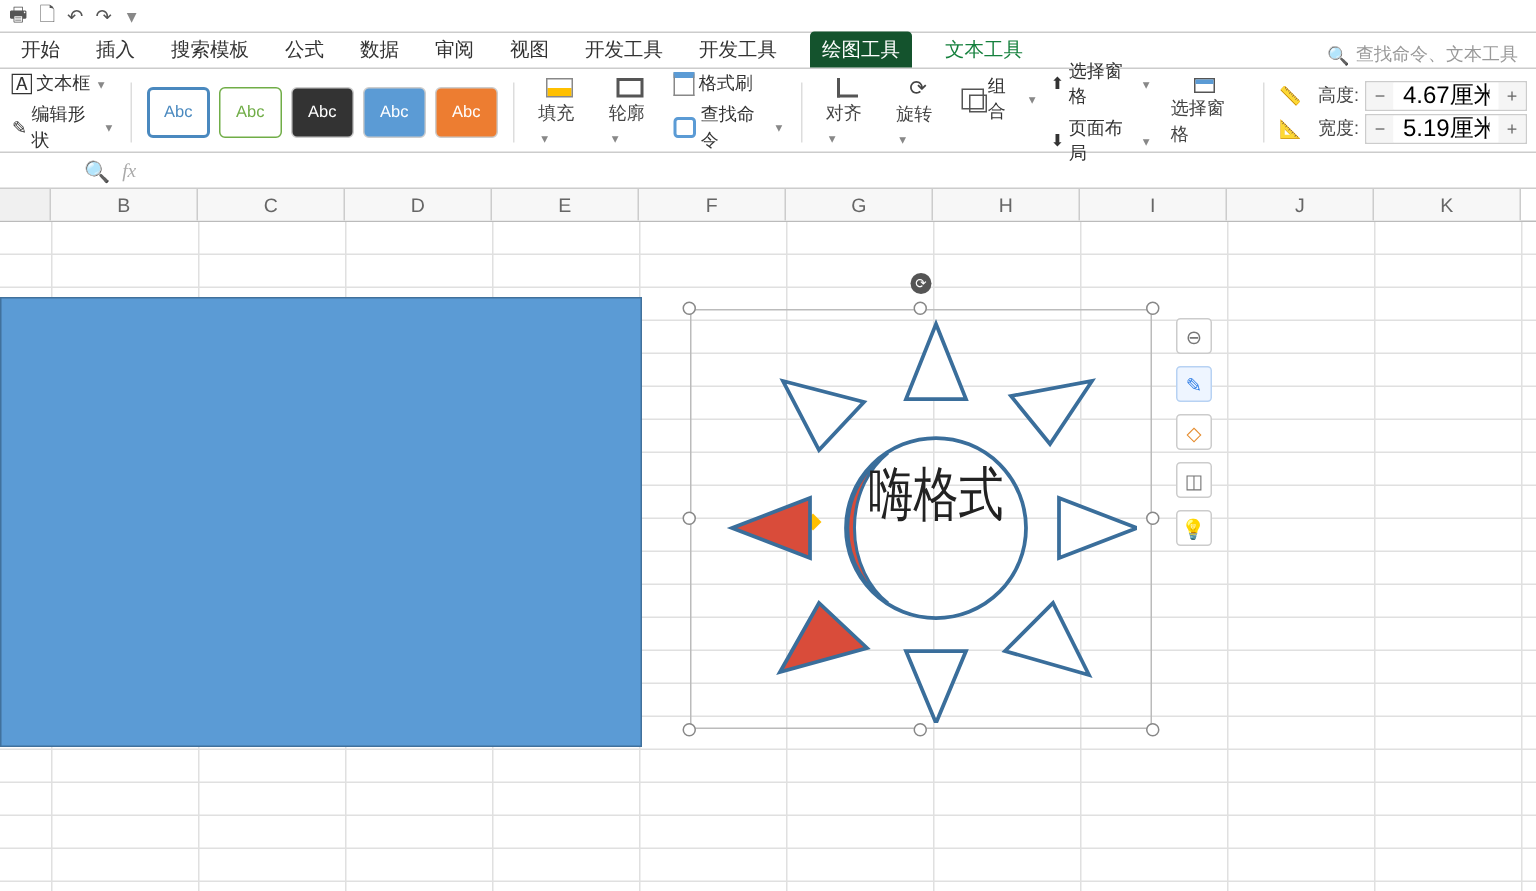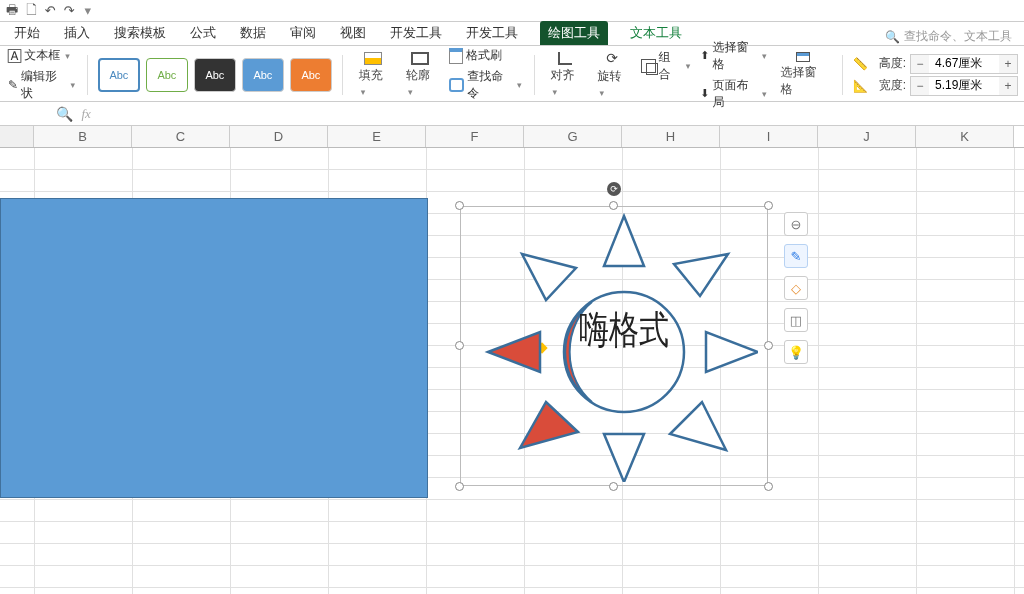--- a/index.html
+++ b/index.html
@@ -34,21 +34,21 @@
 
 .bigbtn { display: flex; flex-direction: column; align-items: center; justify-content: center; height: 46px; padding: 0 6px; cursor: pointer; font-size: 12px; color: #444; gap: 2px; }
 .bigbtn .icn { width: 18px; height: 18px; }
 .dd { font-size: 9px; color: #888; margin-left: 2px; }
 
 
 .dimrow { display: flex; align-items: center; gap: 4px; font-size: 12px; color: #444; }
 .dimrow .lbl { width: 34px; text-align: right; }
 .spin { display: flex; align-items: center; border: 1px solid #ccc; height: 20px; }
 .spin button { width: 18px; height: 18px; border: none; background: #f5f5f5; color: #666; cursor: pointer; font-size: 12px; line-height: 1; }
-.spin input { width: 70px; border: none; text-align: left; padding: 0 6px; font-size: 12px; height: 18px; outline: none; }
+.spin input { width: 70px; border: none; text-align: left; padding: 0 6px; font-size: 16px; height: 18px; outline: none; }
 
 
 .formulabar { height: 24px; border-bottom: 1px solid #ccc; display: flex; align-items: center; padding: 0 8px; gap: 8px; color: #aaa; }
 .formulabar .zoom { font-size: 14px; }
 .formulabar .fx { font-style: italic; font-family: serif; font-size: 13px; }
 
 
 .colhdr { height: 22px; display: flex; border-bottom: 1px solid #bbb; }
 .colhdr .corner { width: 34px; border-right: 1px solid #ccc; background: #f0f0f0; }
 .colhdr .ch { width: 98px; border-right: 1px solid #ccc; background: #f7f7f7; display: flex; align-items: center; justify-content: center; font-size: 13px; color: #666; }

